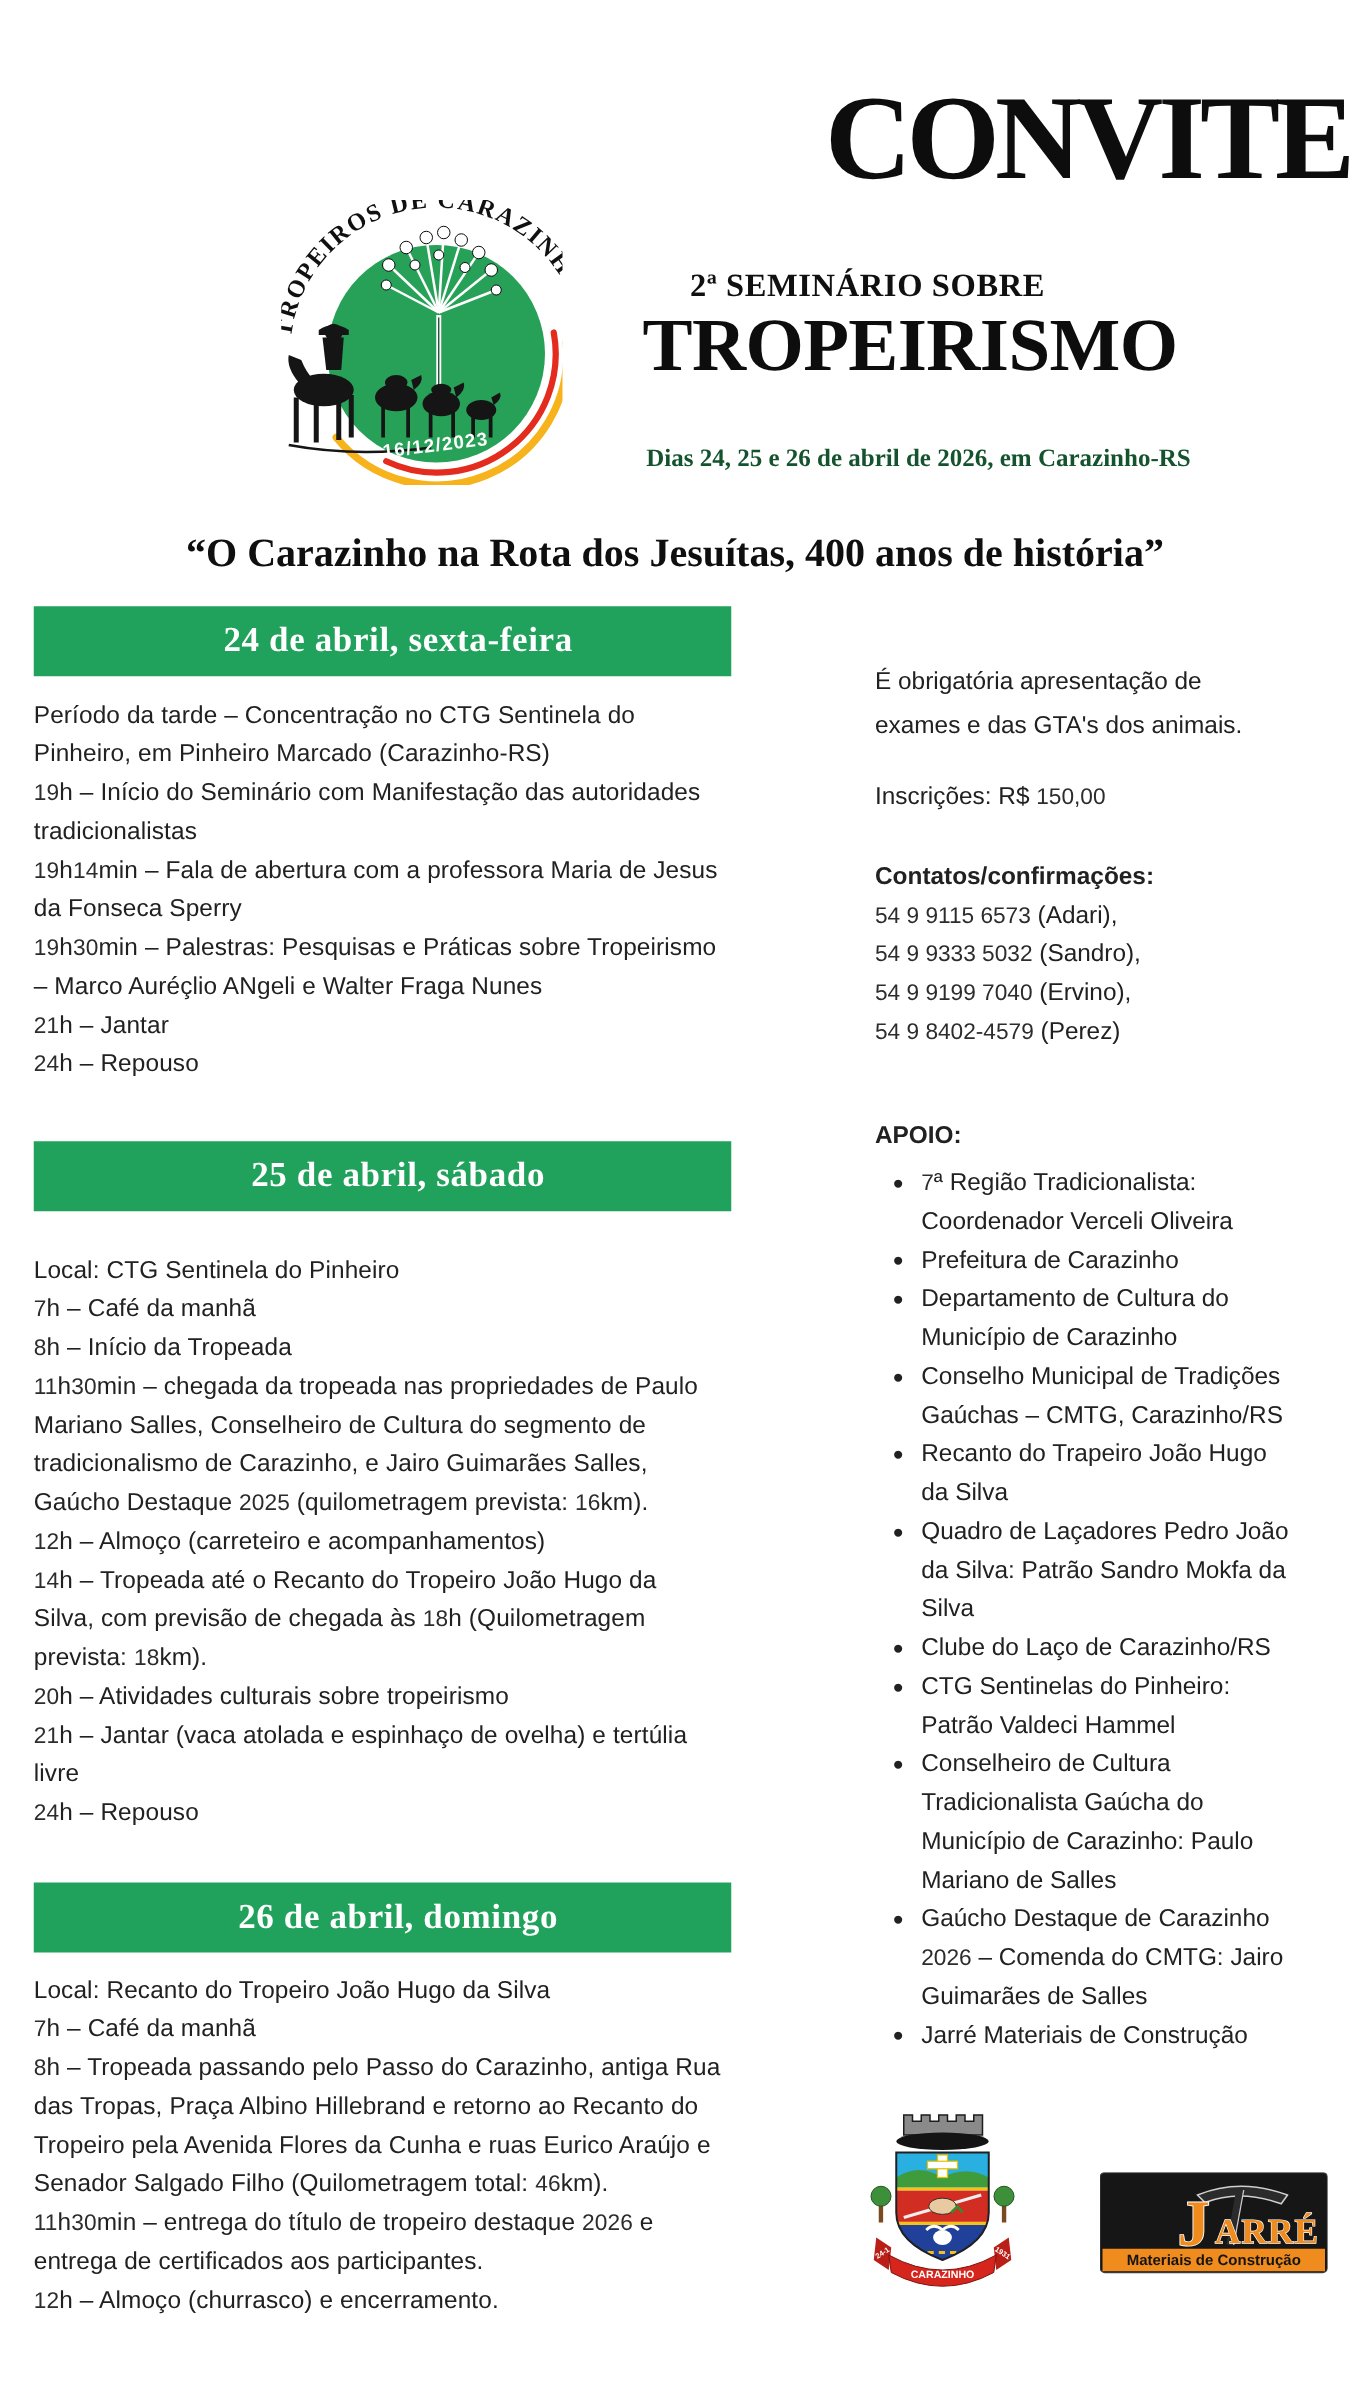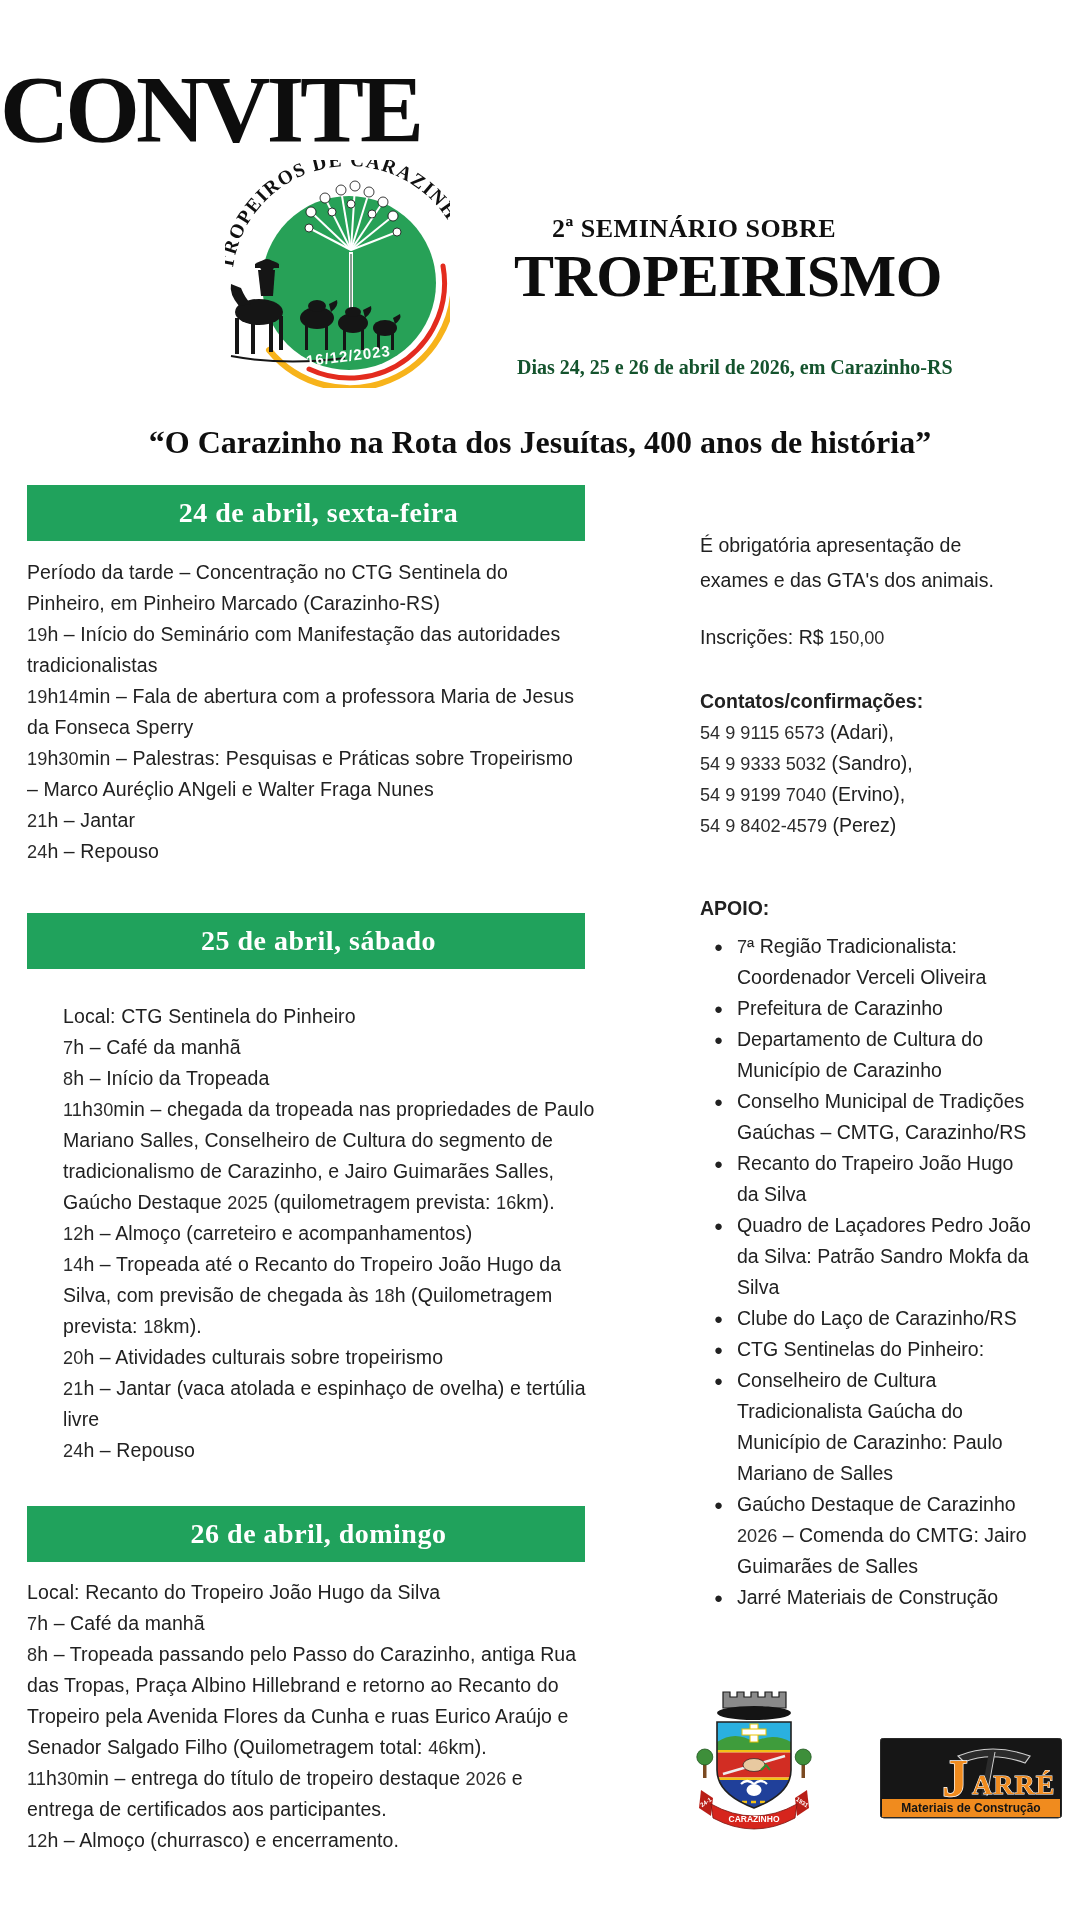--- a/index.html
+++ b/index.html
@@ -1,21 +1,21 @@
 <!DOCTYPE html>
 <html><head>
 <meta charset="utf-8">
 <style>
   html,body{margin:0;padding:0;background:#ffffff;}
   .page{position:relative;width:1080px;height:1920px;background:#ffffff;overflow:hidden;
         font-family:"Liberation Sans",sans-serif;color:#212121;}
   .serif{font-family:"Liberation Serif",serif;}
 
   
-  .main-title{position:absolute;left:0;right:0;top:62px;text-align:left;
+  .main-title{position:absolute;left:0;right:0;top:62px;text-align:right;
               font-family:"Liberation Serif",serif;font-weight:700;font-size:96px;
               letter-spacing:-4px;color:#0d0d0d;line-height:1;}
   .logo-wrap{position:absolute;left:225px;top:160px;width:225px;height:228px;}
   .event-kicker{position:absolute;left:517px;top:214px;font-weight:700;font-size:26px;
                 letter-spacing:.5px;color:#101010;margin-left:35px;}
   .event-name{position:absolute;left:514px;top:246px;font-weight:700;font-size:60px;
               letter-spacing:-.5px;color:#0d0d0d;line-height:1;}
   .event-dates{position:absolute;left:517px;top:356px;font-weight:700;font-size:20px;color:#14532d;}
   .quote{position:absolute;left:0;right:0;top:424px;text-align:center;font-weight:700;
          font-size:32px;color:#0f0f0f;}
@@ -141,21 +141,21 @@
         <div class="line"><span class="seg-n">19</span><span class="seg-b">h – </span><span class="seg-r">Início do Seminário com Manifestação das autoridades</span></div>
         <div class="line"><span class="seg-r">tradicionalistas</span></div>
         <div class="line"><span class="seg-n">19</span><span class="seg-b">h</span><span class="seg-n">14</span><span class="seg-b">min – </span><span class="seg-r">Fala de abertura com a professora Maria de Jesus</span></div>
         <div class="line"><span class="seg-r">da Fonseca Sperry</span></div>
         <div class="line"><span class="seg-n">19</span><span class="seg-b">h</span><span class="seg-n">30</span><span class="seg-b">min – </span><span class="seg-r">Palestras: Pesquisas e Práticas sobre Tropeirismo</span></div>
         <div class="line"><span class="seg-r">– Marco Auréçlio ANgeli e Walter Fraga Nunes</span></div>
         <div class="line"><span class="seg-n">21</span><span class="seg-b">h – </span><span class="seg-r">Jantar</span></div>
         <div class="line"><span class="seg-n">24</span><span class="seg-b">h – </span><span class="seg-r">Repouso</span></div>
       </div>
       <div class="sec-banner serif" style="margin-top: 46px;">25 de abril, sábado</div>
-      <div style="margin-top: 32px; margin-left: 36px;">
+      <div style="margin-top: 32px;">
         <div class="line"><span class="seg-r">Local: CTG Sentinela do Pinheiro</span></div>
         <div class="line"><span class="seg-n">7</span><span class="seg-b">h – </span><span class="seg-r">Café da manhã</span></div>
         <div class="line"><span class="seg-n">8</span><span class="seg-b">h – </span><span class="seg-r">Início da Tropeada</span></div>
         <div class="line"><span class="seg-n">11</span><span class="seg-b">h</span><span class="seg-n">30</span><span class="seg-b">min – </span><span class="seg-r">chegada da tropeada nas propriedades de Paulo</span></div>
         <div class="line"><span class="seg-r">Mariano Salles, Conselheiro de Cultura do segmento de</span></div>
         <div class="line"><span class="seg-r">tradicionalismo de Carazinho, e Jairo Guimarães Salles,</span></div>
         <div class="line"><span class="seg-r">Gaúcho Destaque </span><span class="seg-n">2025</span><span class="seg-r"> (quilometragem prevista: </span><span class="seg-n">16</span><span class="seg-r">km).</span></div>
         <div class="line"><span class="seg-n">12</span><span class="seg-b">h – </span><span class="seg-r">Almoço (carreteiro e acompanhamentos)</span></div>
         <div class="line"><span class="seg-n">14</span><span class="seg-b">h – </span><span class="seg-r">Tropeada até o Recanto do Tropeiro João Hugo da</span></div>
         <div class="line"><span class="seg-r">Silva, com previsão de chegada às </span><span class="seg-n">18</span><span class="seg-r">h (Quilometragem</span></div>
@@ -224,20 +224,21 @@
           <div class="aside-line"><span class="seg-r">da Silva: Patrão Sandro Mokfa da</span></div>
           <div class="aside-line"><span class="seg-r">Silva</span></div>
         </div>
         <div class="apoio-item">
           <span class="dot">●</span>
           <div class="aside-line"><span class="seg-r">Clube do Laço de Carazinho/RS</span></div>
         </div>
         <div class="apoio-item">
           <span class="dot">●</span>
           <div class="aside-line"><span class="seg-r">CTG Sentinelas do Pinheiro:</span></div>
+          <div class="aside-line"><span class="seg-r">Patrão Valdeci Hammel</span></div>
         </div>
         <div class="apoio-item">
           <span class="dot">●</span>
           <div class="aside-line"><span class="seg-r">Conselheiro de Cultura</span></div>
           <div class="aside-line"><span class="seg-r">Tradicionalista Gaúcha do</span></div>
           <div class="aside-line"><span class="seg-r">Município de Carazinho: Paulo</span></div>
           <div class="aside-line"><span class="seg-r">Mariano de Salles</span></div>
         </div>
         <div class="apoio-item">
           <span class="dot">●</span>

